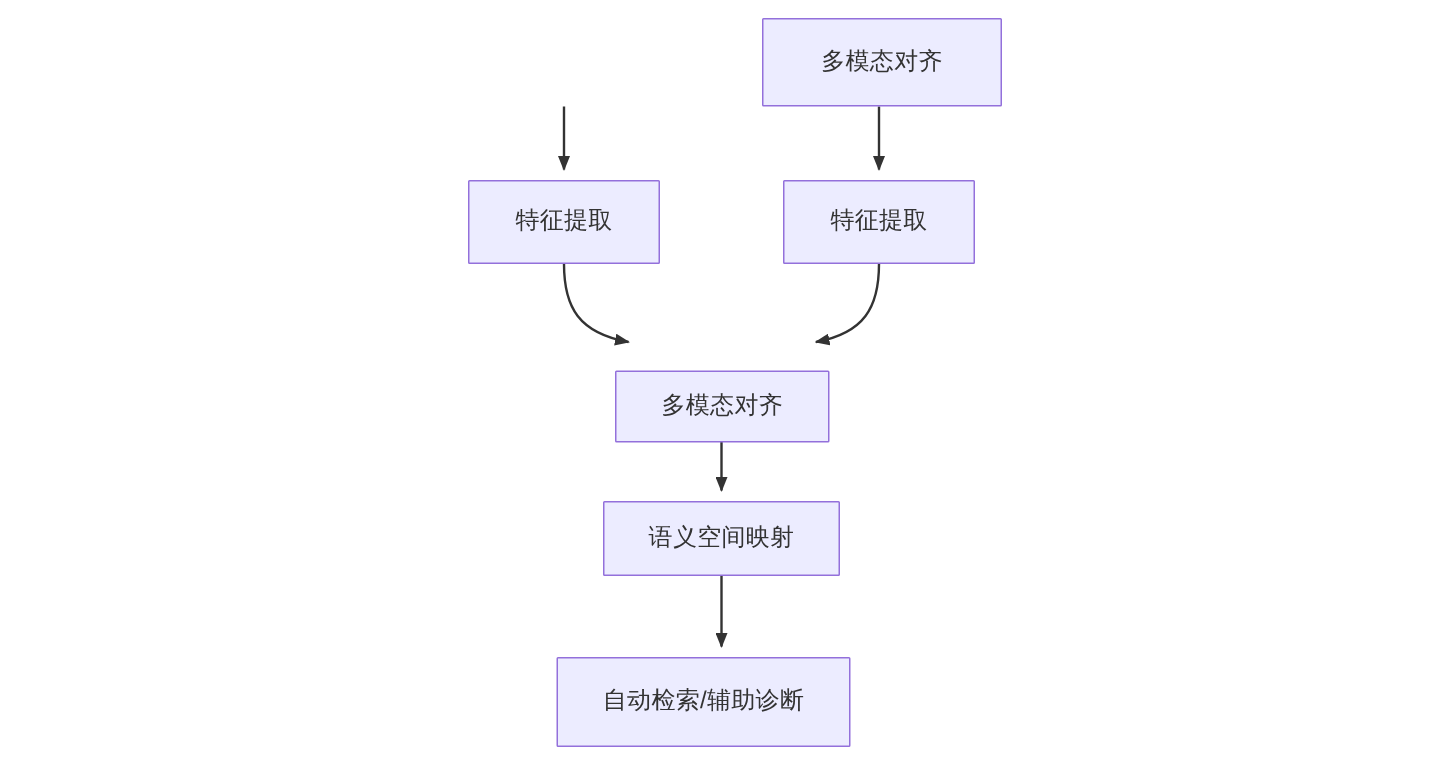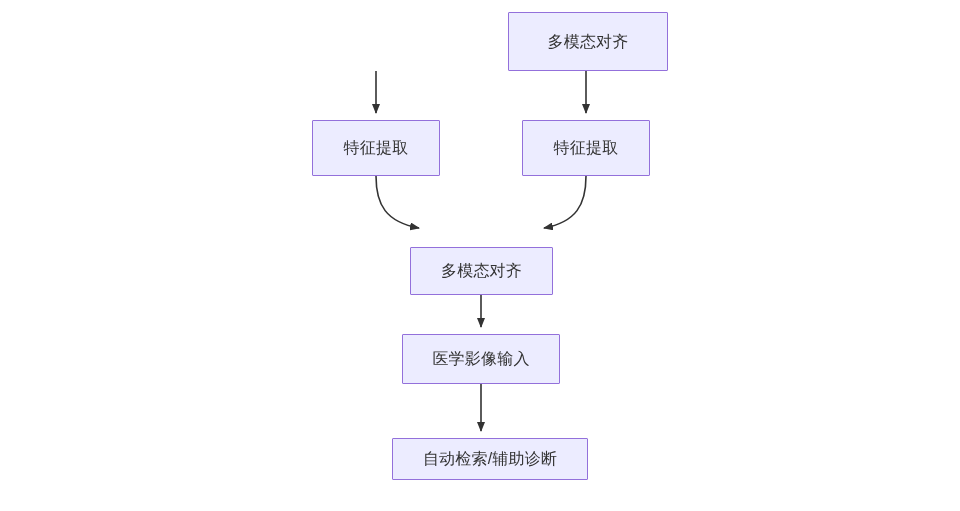--- a/index.html
+++ b/index.html
@@ -46,21 +46,21 @@
     white-space: nowrap;
     letter-spacing: 0.2px;
   }
   
   #node-image-input      { left: 296px; top: 12px;  width: 160px; height: 59px; }
   #node-text-input       { left: 508px; top: 12px;  width: 160px; height: 59px; }
   #node-feature-image    { left: 312px; top: 120px; width: 128px; height: 56px; }
   #node-feature-text     { left: 522px; top: 120px; width: 128px; height: 56px; }
   #node-alignment        { left: 410px; top: 247px; width: 143px; height: 48px; }
   #node-semantic-mapping { left: 402px; top: 334px; width: 158px; height: 50px; }
-  #node-output           { left: 392px; top: 438px; width: 196px; height: 42px; }
+  #node-output           { left: 371px; top: 438px; width: 196px; height: 60px; }
 </style>
 </head>
 <body>
 
 <div id="diagram-canvas">
 
   <svg id="edge-layer" viewBox="0 0 960 511" width="960" height="511" xmlns="http://www.w3.org/2000/svg">
     <defs>
       <marker id="arrowhead" markerWidth="10" markerHeight="8" refX="9" refY="4" orient="auto" markerUnits="userSpaceOnUse">
         <path d="M0,0 L10,4 L0,8 Z" fill="#333333"></path>
@@ -91,20 +91,20 @@
 
   <div class="node" id="node-feature-text">
     <span class="node-label">特征提取</span>
   </div>
 
   <div class="node" id="node-alignment">
     <span class="node-label">多模态对齐</span>
   </div>
 
   <div class="node" id="node-semantic-mapping">
-    <span class="node-label">医学影像输入</span>
+    <span class="node-label">语义空间映射</span>
   </div>
 
   <div class="node" id="node-output">
     <span class="node-label">自动检索/辅助诊断</span>
   </div>
 
 </div>
 
 </body></html>

